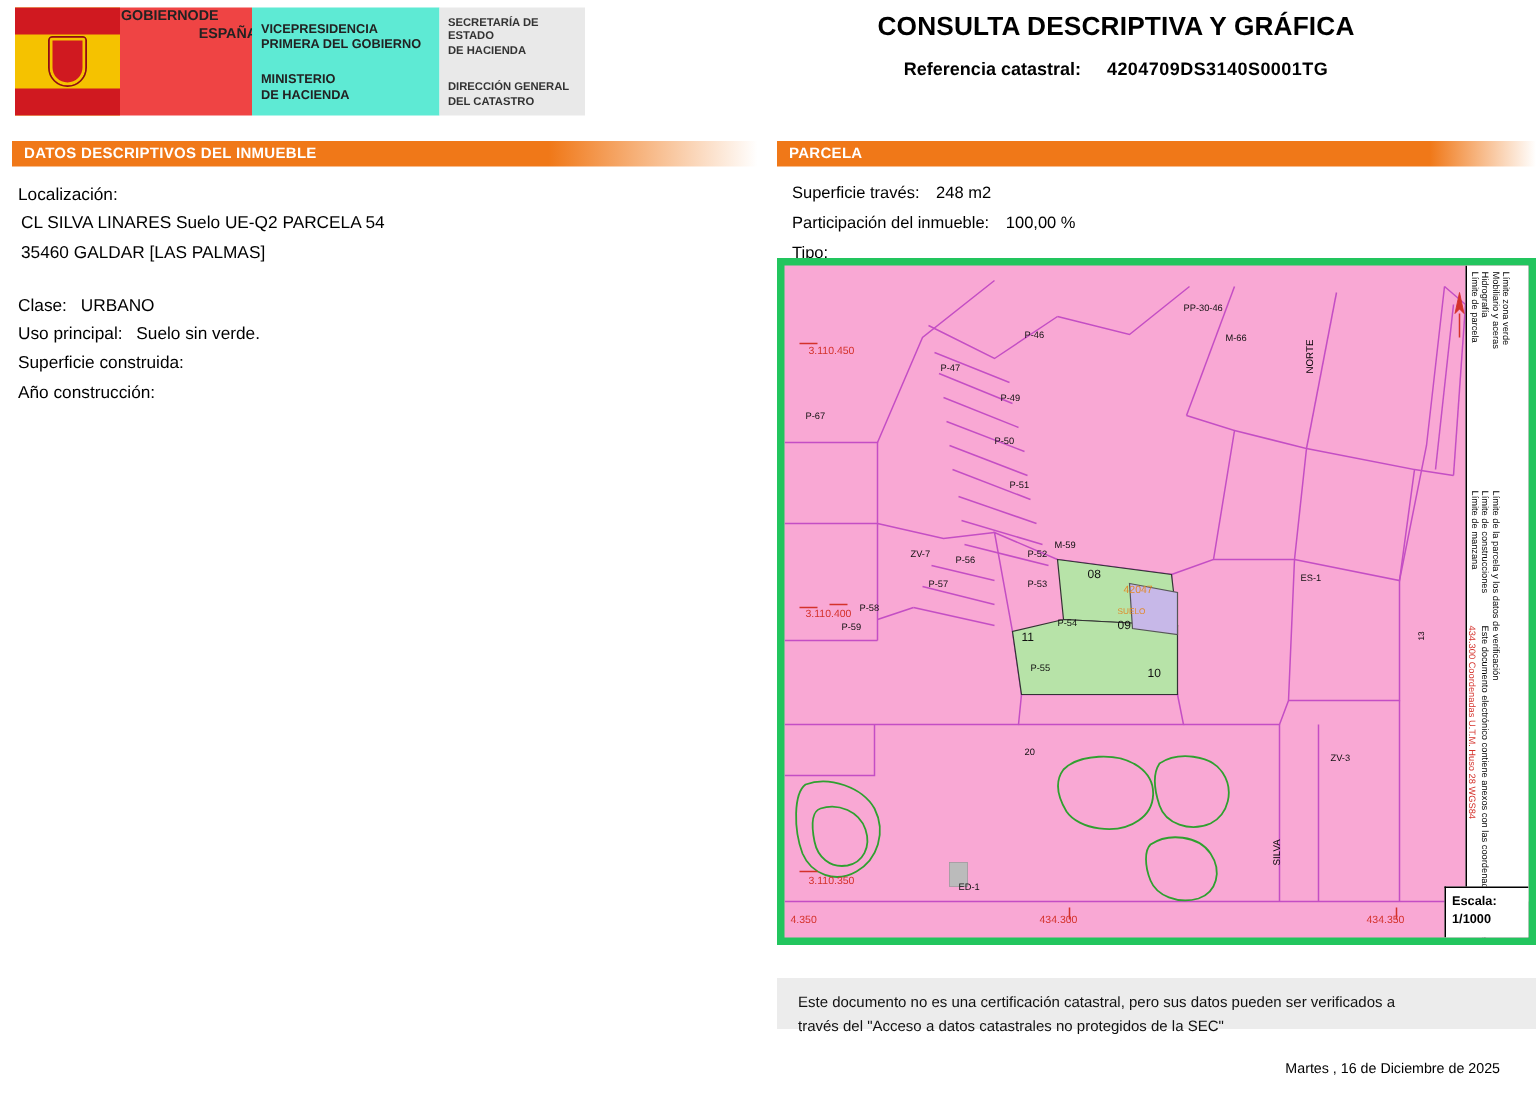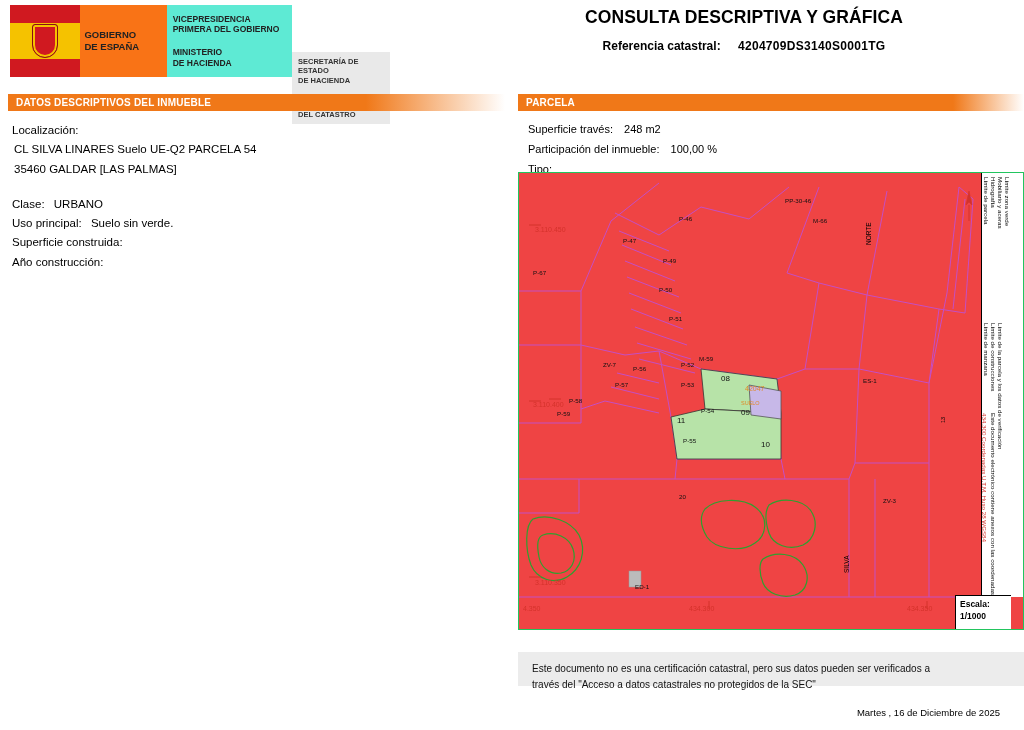--- a/index.html
+++ b/index.html
@@ -26,36 +26,35 @@
   }
   .logo-flag .stripe-top { top:0; }
   .logo-flag .stripe-bot { bottom:0; }
   .logo-flag .shield {
     position:relative; z-index:3; width:26px; height:34px;
     background:#d01920; border:1px solid #8a0f14;
     border-radius:3px 3px 13px 13px;
     box-shadow: inset 0 0 0 2px #f5c200;
   }
   .gob-text {
-    width:88px; height:72px; background:#f97316;
-    display:flex; flex-direction:column; justify-content:center;
+    width:88px; height:72px; background:#ef4444;
+    display:flex; flex-direction:row; justify-content:center;
     font-size:9.5px; font-weight:bold; line-height:1.25; color:#222; padding-left:4px;
   }
   .min-block {
     width:128px; height:72px; background:#5eead4;
     display:flex; flex-direction:column; justify-content:center;
     padding-left:6px;
   }
   .min-block .l1 { font-size:8.5px; font-weight:bold; line-height:1.25; color:#222; }
   .min-block .l2 { font-size:8.5px; font-weight:bold; line-height:1.25; color:#222; margin-top:12px; }
   .cat-block {
     width:100px; height:72px; background:#e9e9e9;
     display:flex; flex-direction:column; justify-content:center;
     padding-left:6px;
-    margin-top:47px;
   }
   .cat-block .l1 { font-size:7.5px; font-weight:bold; line-height:1.3; color:#333; }
   .cat-block .l2 { font-size:7.5px; font-weight:bold; line-height:1.3; color:#333; margin-top:14px; }
 
   #doc-title {
     position:absolute; left:470px; top:6px; width:548px; text-align:center;
   }
   #doc-title .t1, #doc-title .t2 {
     font-size:17.5px; font-weight:bold; letter-spacing:.1px; line-height:1.35;
   }
@@ -83,26 +82,26 @@
   #left-panel .val { margin-left:6px; }
 
   
   #right-panel { position:absolute; left:528px; top:122px; width:480px; font-size:11px; }
   #right-panel .row { margin-bottom:4px; line-height:1.45; }
   #right-panel .val { margin-left:8px; }
 
   
   #map {
     position:absolute; left:518px; top:172px; width:506px; height:458px;
-    border:1px solid #22c55e; background:#ef4444; overflow:hidden;
+    border:5px solid #22c55e; background:#f9a8d4; overflow:hidden;
   }
   #map svg { display:block; }
 
   .scalebox {
-    position:absolute; right:12px; bottom:0px; width:56px; height:34px;
+    position:absolute; right:0px; bottom:0px; width:56px; height:34px;
     background:#fff; border-left:1px solid #000; border-top:1px solid #000;
     font-size:8.5px; padding:3px 0 0 4px; line-height:1.4; font-weight:bold;
   }
 
   .legend {
     position:absolute; right:0px; top:0px; width:42px; height:424px;
     background:#fff; border-left:1px solid #000;
     font-size:6.2px;
   }
   .legend .vtext {

